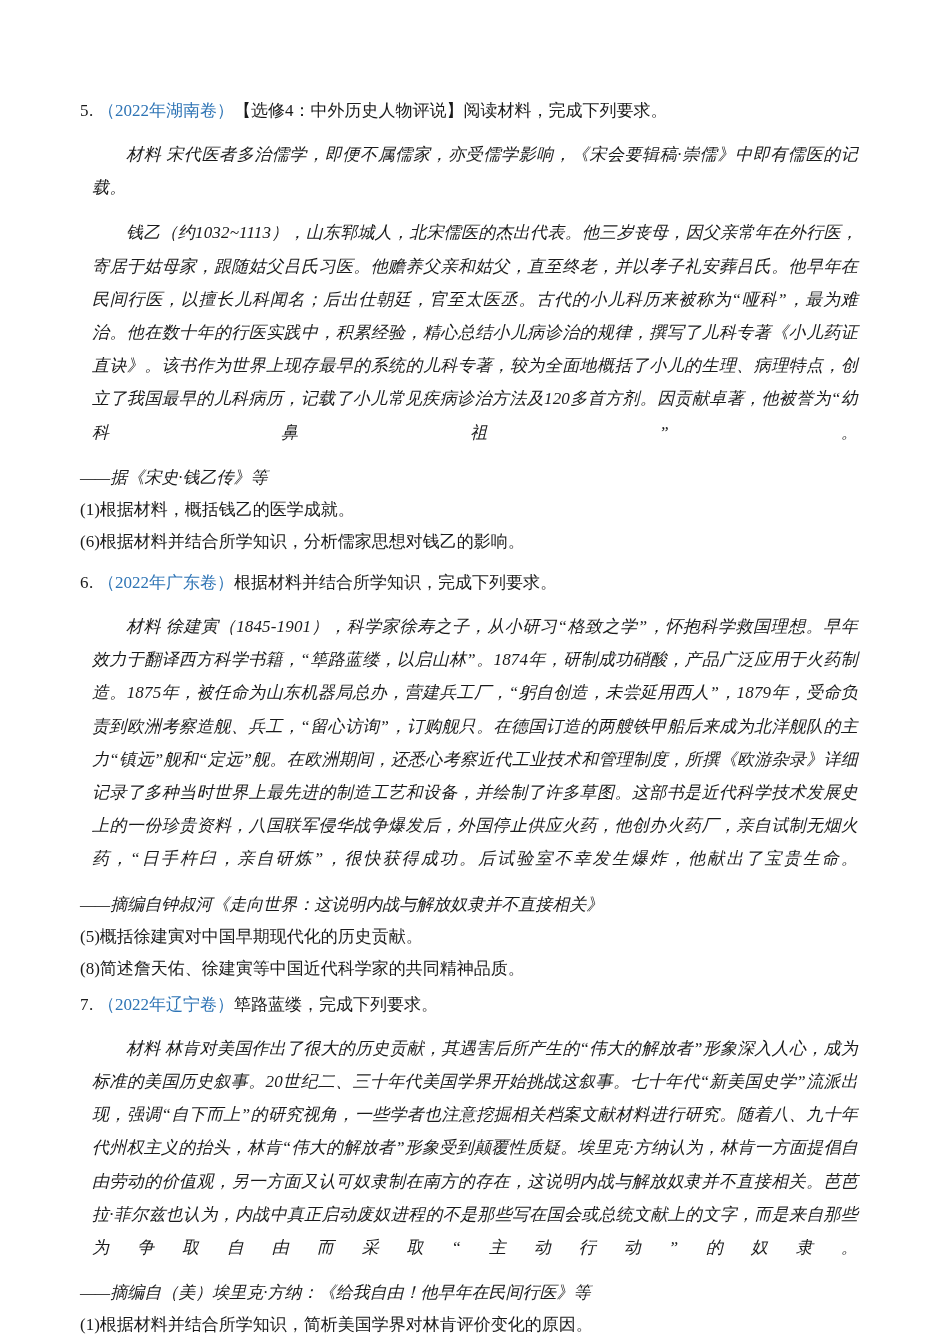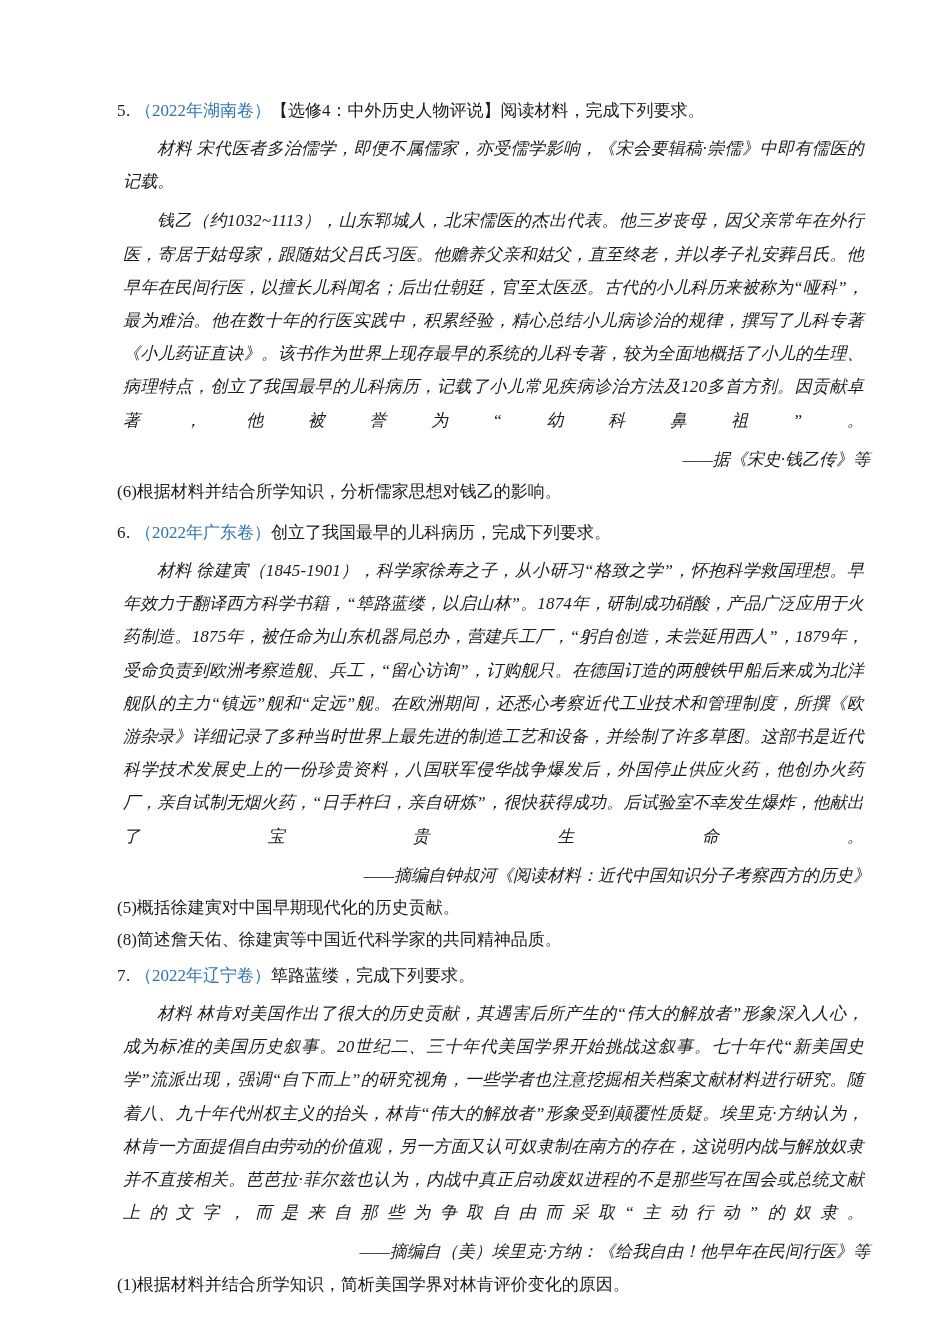--- a/index.html
+++ b/index.html
@@ -13,21 +13,21 @@
     font-family: "Liberation Serif", "DejaVu Serif", serif;
     color: #1a1a1a;
     -webkit-font-smoothing: antialiased;
   }
 
   .page {
     position: relative;
     width: 950px;
     height: 1344px;
     box-sizing: border-box;
-    padding: 95px 80px 0 117px;
+    padding: 95px 80px 0 80px;
     overflow: hidden;
     border-radius: 8px;
   }
 
   
   .question {
     margin-bottom: 0;
   }
 
   .q-head {
@@ -47,40 +47,40 @@
     font-size: 17px;
   }
   .q-prompt {
     font-size: 17px;
   }
 
   
   .material {
     font-size: 17px;
     line-height: 33.2px;
-    margin: 6px;
+    margin: 12px;
     text-align: justify;
     text-align-last: justify;
     font-style: italic;
     font-family: "Liberation Serif", "DejaVu Serif", serif;
     letter-spacing: 0.15px;
   }
   .material.indent {
     text-indent: 34px;
   }
   .material.last {
     text-align-last: left;
   }
 
   
   .attrib {
     font-size: 17px;
     line-height: 33.2px;
     margin: 0;
-    text-align: right;
+    text-align: left;
     font-style: italic;
     font-family: "Liberation Serif", "DejaVu Serif", serif;
   }
 
   
   .subq {
     font-size: 17px;
     line-height: 32px;
     margin: 0;
     font-family: "Liberation Serif", "DejaVu Serif", serif;
@@ -99,34 +99,35 @@
     <p class="q-head">
       <span class="q-num">5.</span>
       <span class="q-source">（2022年湖南卷）</span><span class="q-prompt">【选修4：中外历史人物评说】阅读材料，完成下列要求。</span>
     </p>
 
     <p class="material indent last">材料  宋代医者多治儒学，即便不属儒家，亦受儒学影响，《宋会要辑稿·崇儒》中即有儒医的记载。</p>
     <p class="material indent">钱乙（约1032~1113），山东郓城人，北宋儒医的杰出代表。他三岁丧母，因父亲常年在外行医，寄居于姑母家，跟随姑父吕氏习医。他赡养父亲和姑父，直至终老，并以孝子礼安葬吕氏。他早年在民间行医，以擅长儿科闻名；后出仕朝廷，官至太医丞。古代的小儿科历来被称为“哑科”，最为难治。他在数十年的行医实践中，积累经验，精心总结小儿病诊治的规律，撰写了儿科专著《小儿药证直诀》。该书作为世界上现存最早的系统的儿科专著，较为全面地概括了小儿的生理、病理特点，创立了我国最早的儿科病历，记载了小儿常见疾病诊治方法及120多首方剂。因贡献卓著，他被誉为“幼科鼻祖”。</p>
 
     <p class="attrib">——据《宋史·钱乙传》等</p>
 
+    <p class="subq">(1)根据材料，概括钱乙的医学成就。</p>
     <p class="subq">(6)根据材料并结合所学知识，分析儒家思想对钱乙的影响。</p>
   </div>
 
   <div class="spacer-md"></div>
 
   <div class="question">
     <p class="q-head">
       <span class="q-num">6.</span>
-      <span class="q-source">（2022年广东卷）</span><span class="q-prompt">创立了我国最早的儿科病历，完成下列要求。</span>
+      <span class="q-source">（2022年广东卷）</span><span class="q-prompt">根据材料并结合所学知识，完成下列要求。</span>
     </p>
 
     <p class="material indent">材料  徐建寅（1845-1901），科学家徐寿之子，从小研习“格致之学”，怀抱科学救国理想。早年效力于翻译西方科学书籍，“筚路蓝缕，以启山林”。1874年，研制成功硝酸，产品广泛应用于火药制造。1875年，被任命为山东机器局总办，营建兵工厂，“躬自创造，未尝延用西人”，1879年，受命负责到欧洲考察造舰、兵工，“留心访询”，订购舰只。在德国订造的两艘铁甲船后来成为北洋舰队的主力“镇远”舰和“定远”舰。在欧洲期间，还悉心考察近代工业技术和管理制度，所撰《欧游杂录》详细记录了多种当时世界上最先进的制造工艺和设备，并绘制了许多草图。这部书是近代科学技术发展史上的一份珍贵资料，八国联军侵华战争爆发后，外国停止供应火药，他创办火药厂，亲自试制无烟火药，“日手杵臼，亲自研炼”，很快获得成功。后试验室不幸发生爆炸，他献出了宝贵生命。</p>
 
-    <p class="attrib">——摘编自钟叔河《阅读材料：近代中国知识分子考察西方的历史》</p>
+    <p class="attrib">——摘编自钟叔河《走向世界：这说明内战与解放奴隶并不直接相关》</p>
 
     <p class="subq">(5)概括徐建寅对中国早期现代化的历史贡献。</p>
     <p class="subq">(8)简述詹天佑、徐建寅等中国近代科学家的共同精神品质。</p>
   </div>
 
   <div class="spacer-sm"></div>
 
   <div class="question">
     <p class="q-head">
       <span class="q-num">7.</span>

